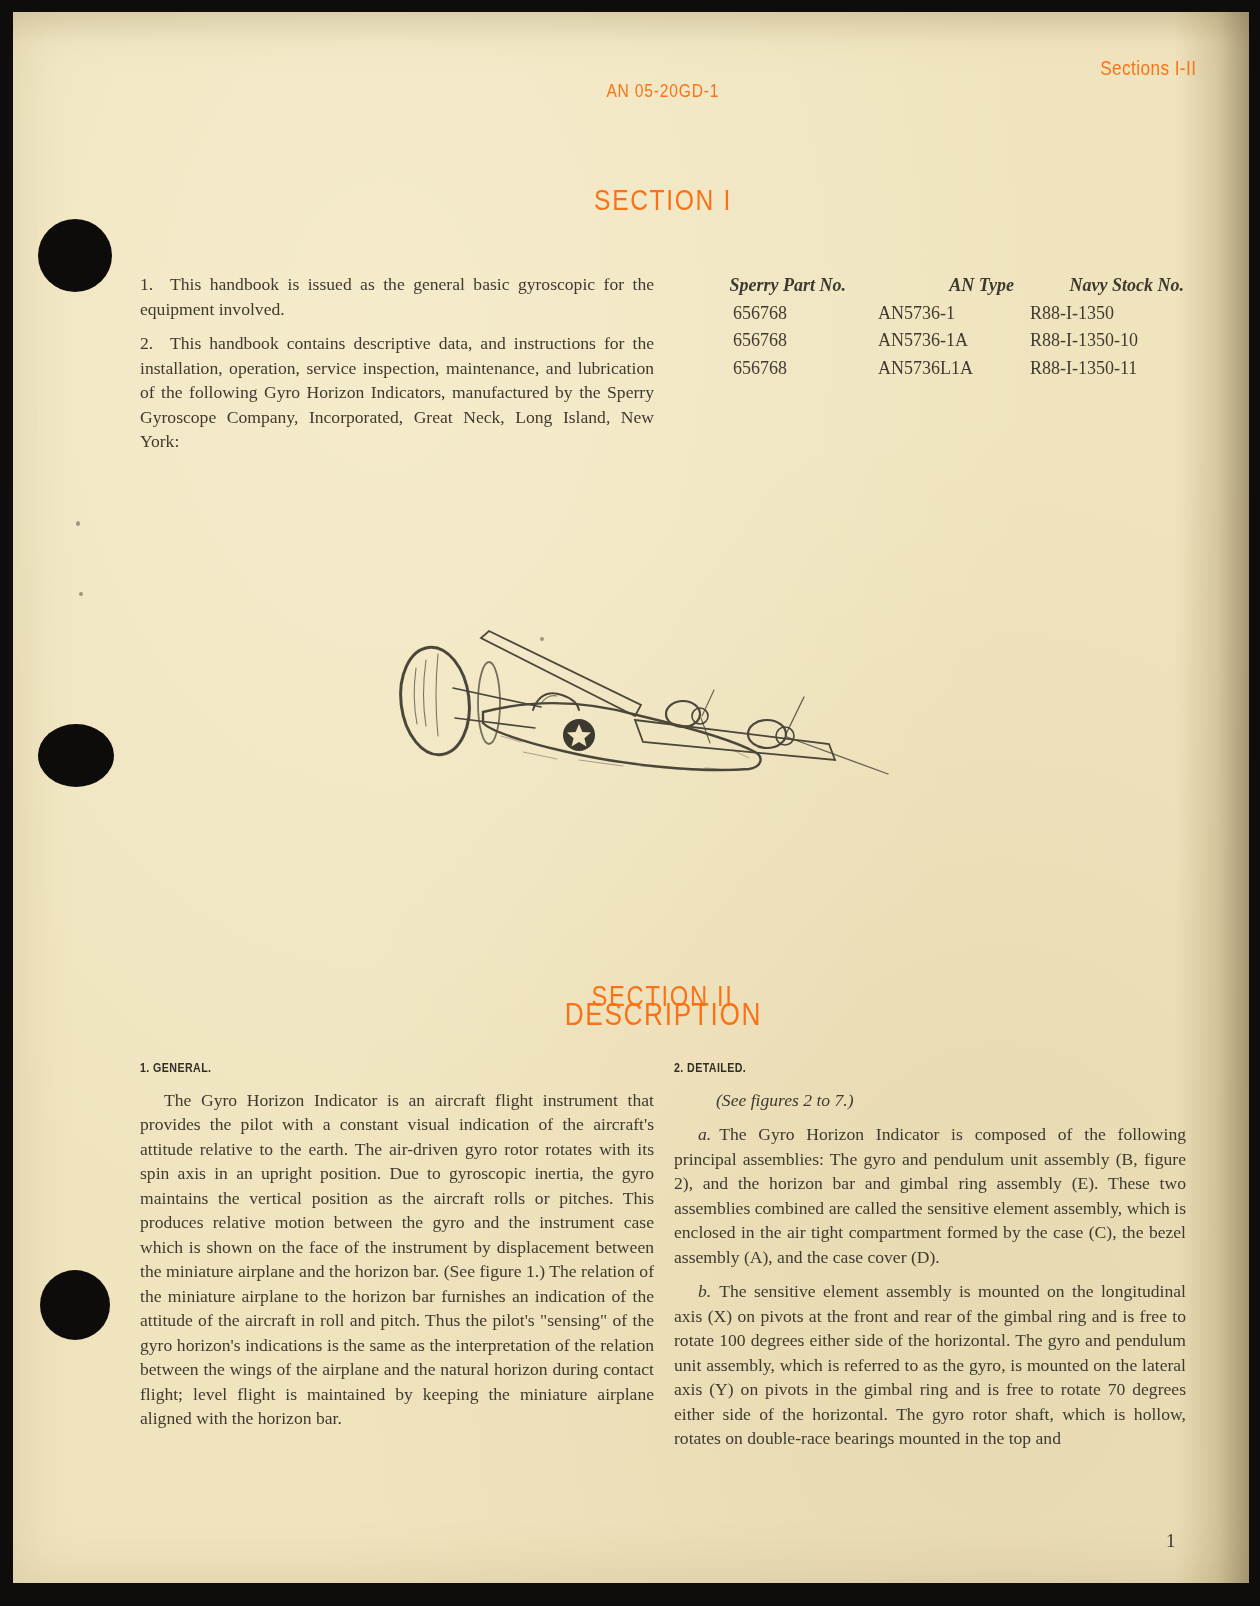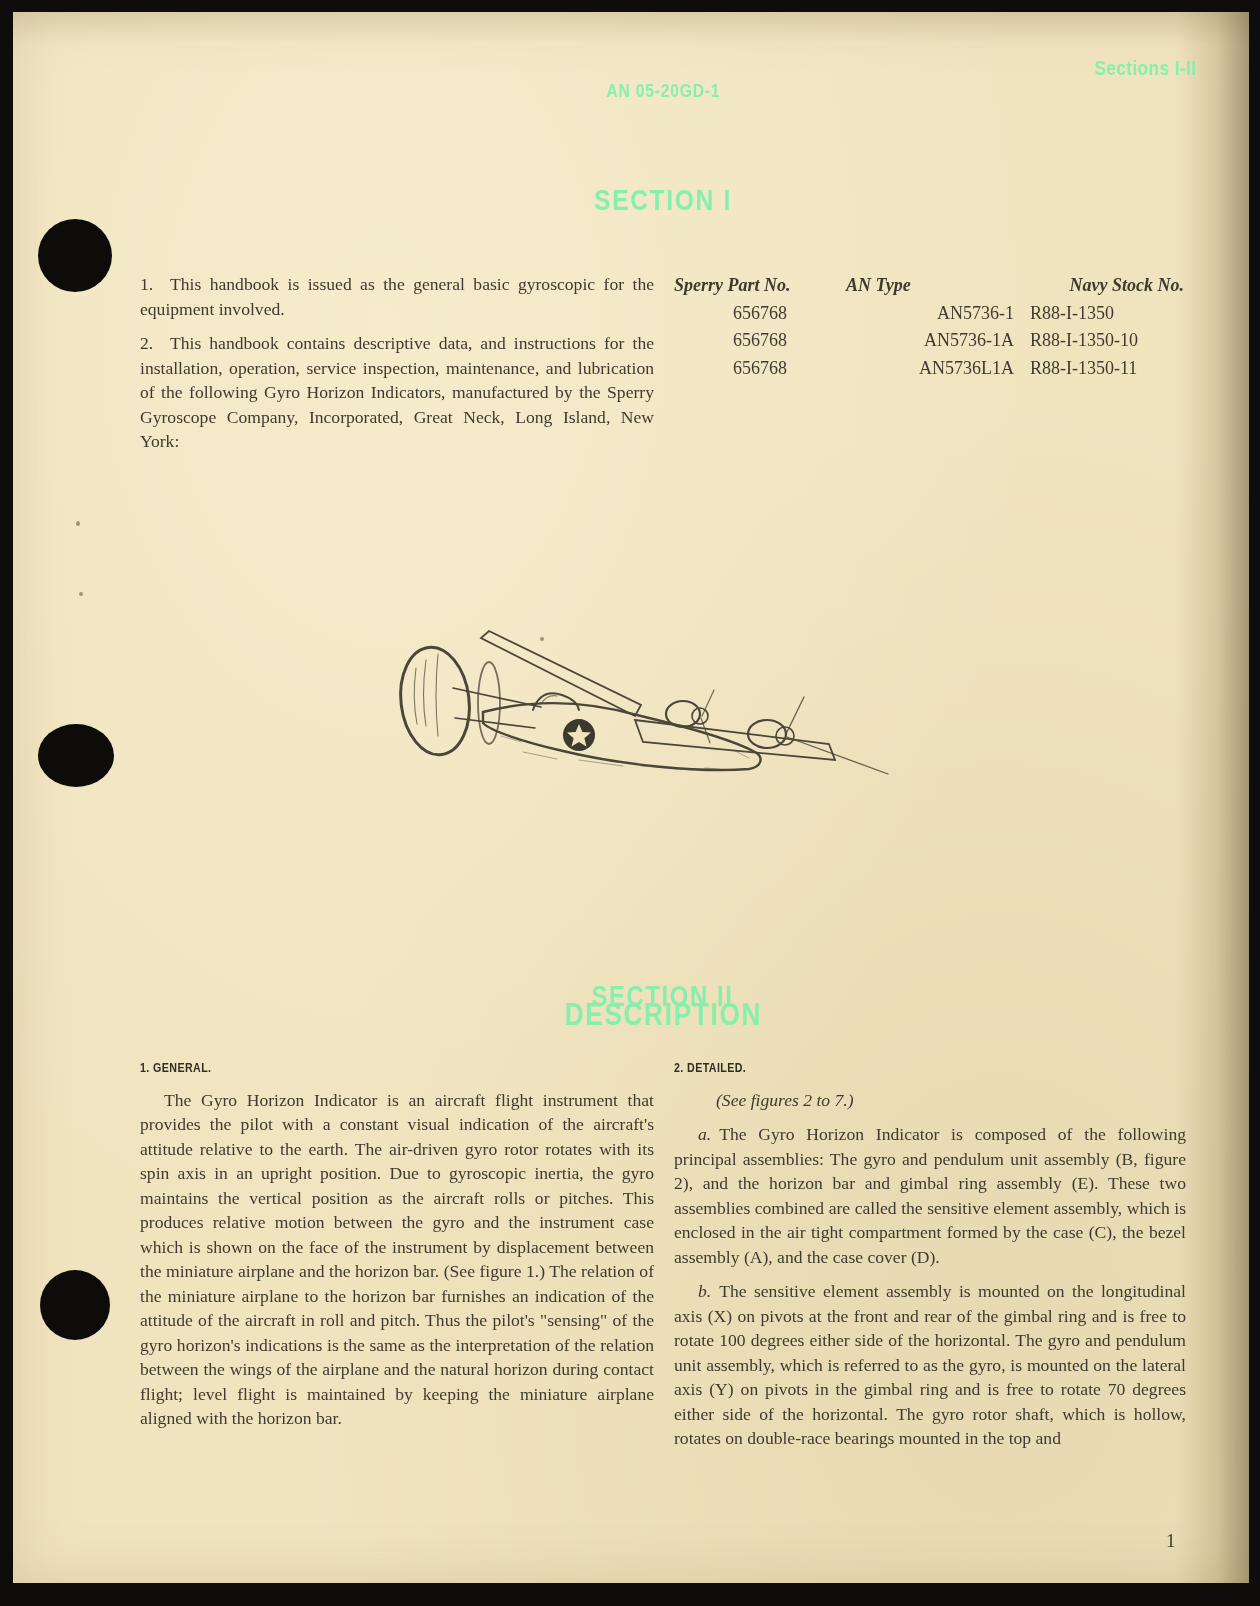--- a/index.html
+++ b/index.html
@@ -12,21 +12,21 @@
            radial-gradient(ellipse at 80% 85%, rgba(150,120,55,.10), rgba(0,0,0,0) 50%),
            linear-gradient(to right, rgba(0,0,0,0) 94%, rgba(110,85,35,.18) 97.5%, rgba(60,45,18,.38) 100%),
            linear-gradient(to bottom, rgba(90,70,30,.12) 0%, rgba(0,0,0,0) 2%),
            #f0e4bf;
          box-shadow:inset 0 0 60px rgba(120,95,45,.18);}
   .hole{position:absolute;background:#0d0c0a;border-radius:50%;}
   #hole-1{left:38px;top:219px;width:74px;height:73px;}
   #hole-2{left:38px;top:724px;width:76px;height:63px;}
   #hole-3{left:40px;top:1270px;width:70px;height:70px;}
 
-  .gothic{font-family:"Liberation Sans",sans-serif;font-weight:700;color:#86efac;}
+  .gothic{font-family:"Liberation Sans",sans-serif;font-weight:400;color:#f97316;}
   .cond{display:inline-block;transform:scaleX(.82);}
   .center-line{position:absolute;left:140px;width:1046px;text-align:center;}
 
   #sections-label{position:absolute;left:940px;width:256px;top:56px;text-align:right;
                   font-size:21px;letter-spacing:.5px;}
   #sections-label .cond{transform-origin:right center;}
   #doc-number{top:80px;font-size:19px;letter-spacing:1px;}
   #s1-title{top:184px;font-size:30px;line-height:32px;letter-spacing:2px;}
   #s1-subtitle{top:222px;font-size:30px;line-height:32px;letter-spacing:2px;}
   #s2-title{top:961px;font-size:29px;line-height:31px;letter-spacing:2px;margin-top:20px;}
@@ -43,24 +43,24 @@
   .col-head{font-family:"Liberation Sans",sans-serif;font-weight:700;color:#302d25;
             font-size:13px;letter-spacing:.5px;margin:0 0 7px 0;text-align:left;}
   .col-head .cond{transform-origin:left center;}
   .see-note{font-style:italic;margin:0 0 2px 0;text-align:left;padding-left:42px;}
   .p-label{font-style:italic;padding-right:8px;}
 
   
   #parts-table{width:100%;margin-bottom:14px;}
   .trow{display:grid;grid-template-columns:172px 168px 172px;line-height:27.5px;}
   .thead{font-style:italic;font-weight:600;}
-  .thead .tc{text-align:left;}
+  .thead .tc{text-align:right;}
   .tc{font-size:18px;}
   .tc-1{text-align:center;}
-  .tc-2{text-align:right;padding-left:32px;}
+  .tc-2{text-align:left;padding-left:32px;}
   .tc-3{text-align:left;padding-left:16px;font-family:Liberation Serif, serif;}
   .thead .tc-2{padding-left:0;}
   .thead .tc-3{padding-left:0;text-align:right;padding-right:2px;}
 
   #aircraft{position:absolute;left:383px;top:604px;width:532px;height:208px;}
   #page-number{position:absolute;left:1166px;top:1530px;font-size:19px;color:#3e3a2f;}
 
   .speck{position:absolute;background:#55503f;border-radius:50%;opacity:.55;}
 </style>
 </head>

